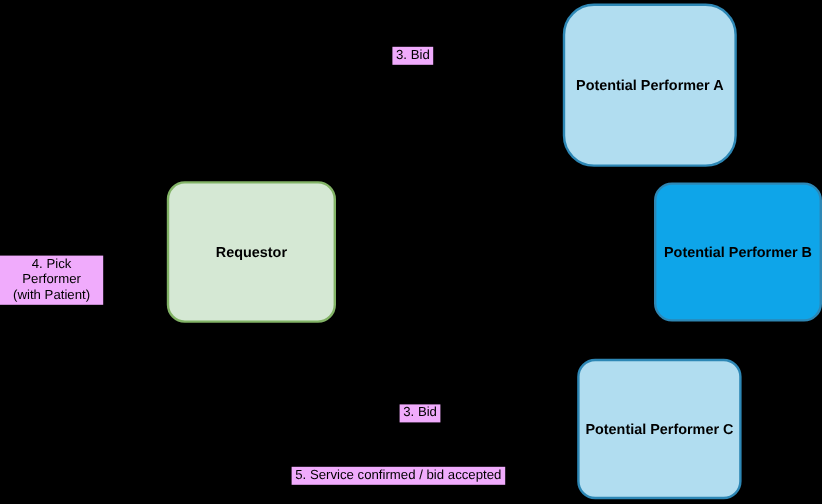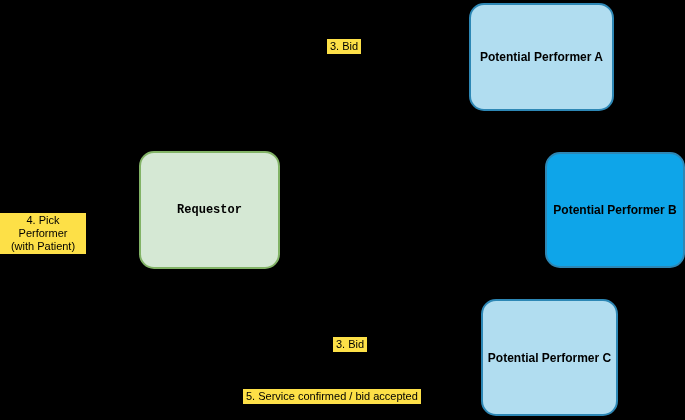--- a/index.html
+++ b/index.html
@@ -29,48 +29,48 @@
     font-size: 12px;
     font-weight: bold;
     color: #000000;
     line-height: 14px;
     padding: 0 2px;
   }
   .node-green { background: #d5e8d4; border-color: #82b366; }
   .node-blue  { background: #b1ddf0; border-color: #2d87b5; }
 
   #node-requestor   { left: 139px; top: 151px; width: 141px; height: 118px; }
-  #node-performer-a { left: 469px; top: 3px;   width: 145px; height: 108px; }
+  #node-performer-a { left: 469px; top: 3px;   width: 145px; height: 136px; border-radius: 26px; }
   #node-performer-b { left: 545px; top: 152px; width: 140px; height: 116px; }
   #node-performer-c { left: 481px; top: 299px; width: 137px; height: 117px; }
 
   .edge-label {
     position: absolute;
-    background: #fde047;
+    background: #f0abfc;
     color: #000000;
     font-size: 11px;
     line-height: 13px;
     padding: 1px 3px;
     text-align: center;
     white-space: nowrap;
   }
   #label-bid-top       { left: 327px; top: 39px; }
   #label-propose       { left: 25px;  top: 174px; }
   #label-who           { left: 277px; top: 186px; }
   #label-pick          { left: 0px;   top: 213px; width: 80px; white-space: normal; }
   #label-pick span     { display: block; }
   #label-bid-bottom    { left: 333px; top: 337px; }
   #label-confirmed     { left: 243px; top: 389px; }
 </style>
 </head>
 <body>
 
 <div class="canvas">
 
-  <div class="node node-green" id="node-requestor" style="background: rgb(213, 232, 212); border-color: rgb(130, 179, 102); font-family: Liberation Mono, monospace;">
+  <div class="node node-green" id="node-requestor" style="background: rgb(213, 232, 212); border-color: rgb(130, 179, 102);">
     <span class="node-label">Requestor</span>
   </div>
 
   <div class="node node-blue" id="node-performer-a" style="background: rgb(177, 221, 240); border-color: rgb(45, 135, 181);">
     <span class="node-label">Potential Performer A</span>
   </div>
 
   <div class="node node-blue" id="node-performer-b" style="background: #0ea5e9; border-color: rgb(45, 135, 181);">
     <span class="node-label">Potential Performer B</span>
   </div>

